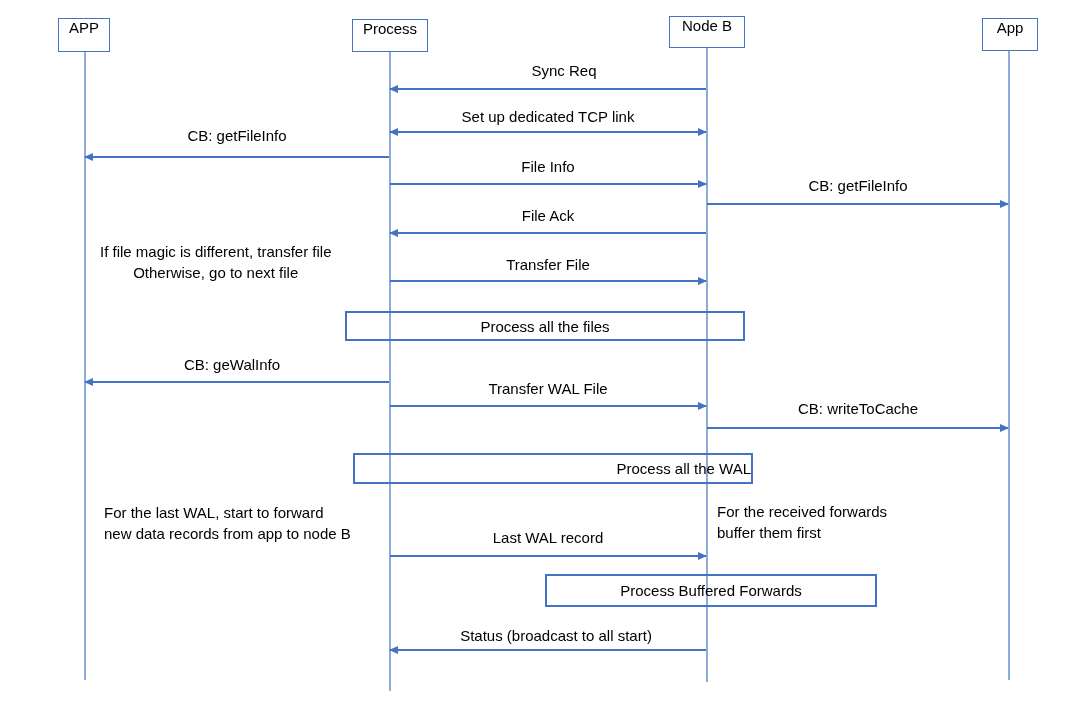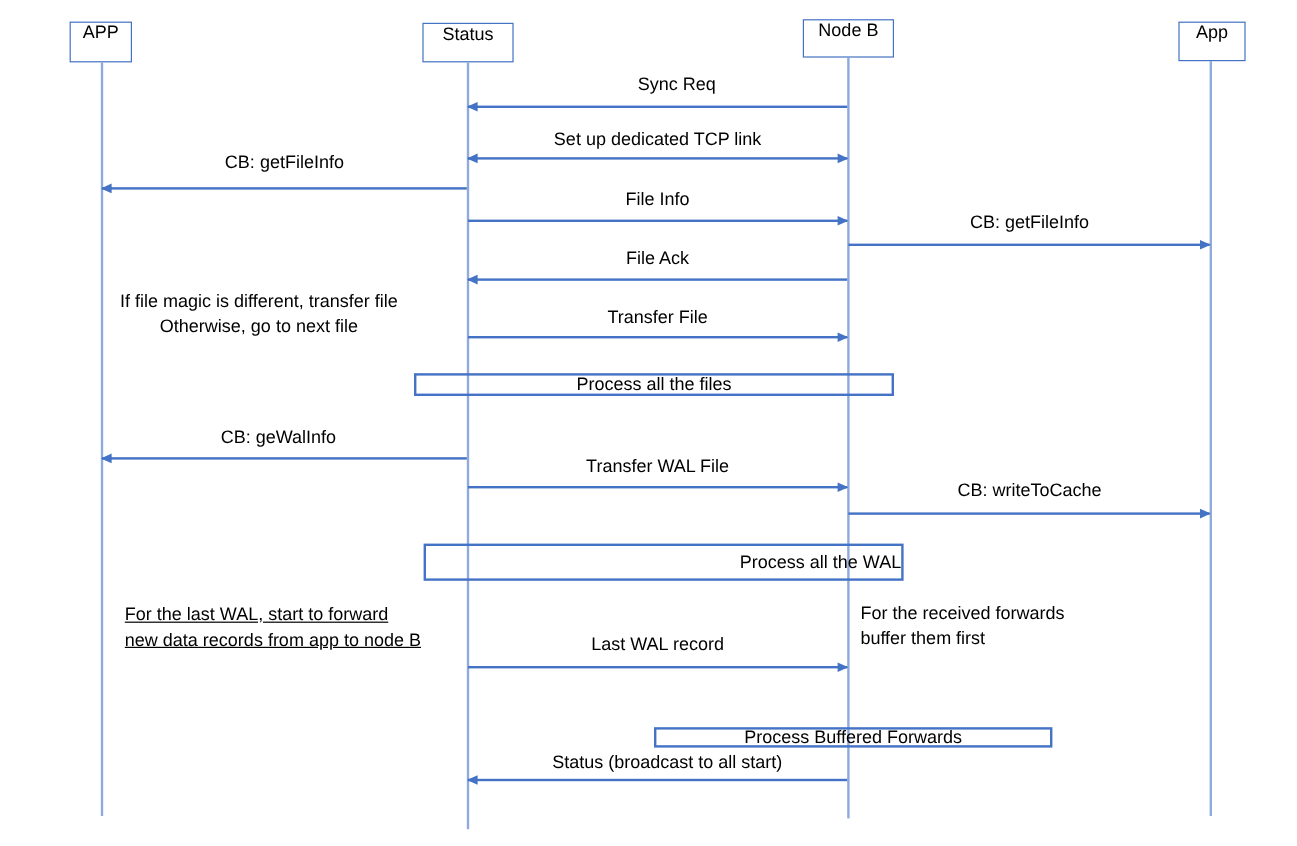--- a/index.html
+++ b/index.html
@@ -93,21 +93,21 @@
 
   <div class="lifeline" style="left:84px; top:52px; height:628px;"></div>
   <div class="lifeline" style="left:389px; top:52px; height:639px;"></div>
   <div class="lifeline" style="left:706px; top:48px; height:634px;"></div>
   <div class="lifeline" style="left:1008px; top:51px; height:629px;"></div>
 
   <div class="actor-box" style="left:58px; top:18px; width:52px; height:34px;">
     <span>APP</span>
   </div>
   <div class="actor-box" style="left:352px; top:19px; width:76px; height:33px;">
-    <span>Status</span>
+    <span>Process</span>
   </div>
   <div class="actor-box" style="left:669px; top:16px; width:76px; height:32px;">
     <span>Node B</span>
   </div>
   <div class="actor-box" style="left:982px; top:18px; width:56px; height:33px;">
     <span>App</span>
   </div>
 
   <div class="msg-label" style="left:564px; top:61px;">Sync Req</div>
   <div class="line hl" style="left:390px; top:88px; width:316px;"></div>
@@ -123,21 +123,21 @@
 
   <div class="msg-label" style="left:858px; top:176px;">CB: getFileInfo</div>
   <div class="line hr" style="left:707px; top:203px; width:301px;"></div>
 
   <div class="msg-label" style="left:548px; top:206px;">File Ack</div>
   <div class="line hl" style="left:390px; top:232px; width:316px;"></div>
 
   <div class="msg-label" style="left:548px; top:255px;">Transfer File</div>
   <div class="line hr" style="left:390px; top:280px; width:316px;"></div>
 
-  <div class="pbox" style="left:345px; top:311px; width:400px; height:19px;">
+  <div class="pbox" style="left:345px; top:311px; width:400px; height:30px;">
     <span>Process all the files</span>
   </div>
 
   <div class="msg-label" style="left:232px; top:355px;">CB: geWalInfo</div>
   <div class="line hl" style="left:85px; top:381px; width:304px;"></div>
 
   <div class="msg-label" style="left:548px; top:379px;">Transfer WAL File</div>
   <div class="line hr" style="left:390px; top:405px; width:316px;"></div>
 
   <div class="msg-label" style="left:858px; top:399px;">CB: writeToCache</div>
@@ -145,33 +145,33 @@
 
   <div class="pbox" style="left:353px; top:453px; width:400px; height:31px;justify-content:flex-end;">
     <span>Process all the WAL</span>
   </div>
 
   <div class="note" style="left:100px; top:241px;text-align:center;">
     <div>If file magic is different, transfer file</div>
     <div>Otherwise, go to next file</div>
   </div>
 
-  <div class="note" style="left:104px; top:502px;text-decoration:underline;">
+  <div class="note" style="left:104px; top:502px;">
     <div>For the last WAL, start to forward</div>
     <div>new data records from app to node B</div>
   </div>
 
   <div class="note" style="left:717px; top:501px;">
     <div>For the received forwards</div>
     <div>buffer them first</div>
   </div>
 
   <div class="msg-label" style="left:548px; top:528px;">Last WAL record</div>
   <div class="line hr" style="left:390px; top:555px; width:316px;"></div>
 
-  <div class="pbox" style="left:545px; top:574px; width:332px; height:17px;margin-top:32px;">
+  <div class="pbox" style="left:545px; top:574px; width:332px; height:33px;">
     <span>Process Buffered Forwards</span>
   </div>
 
   <div class="msg-label" style="left:556px; top:626px;">Status (broadcast to all start)</div>
   <div class="line hl" style="left:390px; top:649px; width:316px;"></div>
 
 </div>
 
 </body></html>

